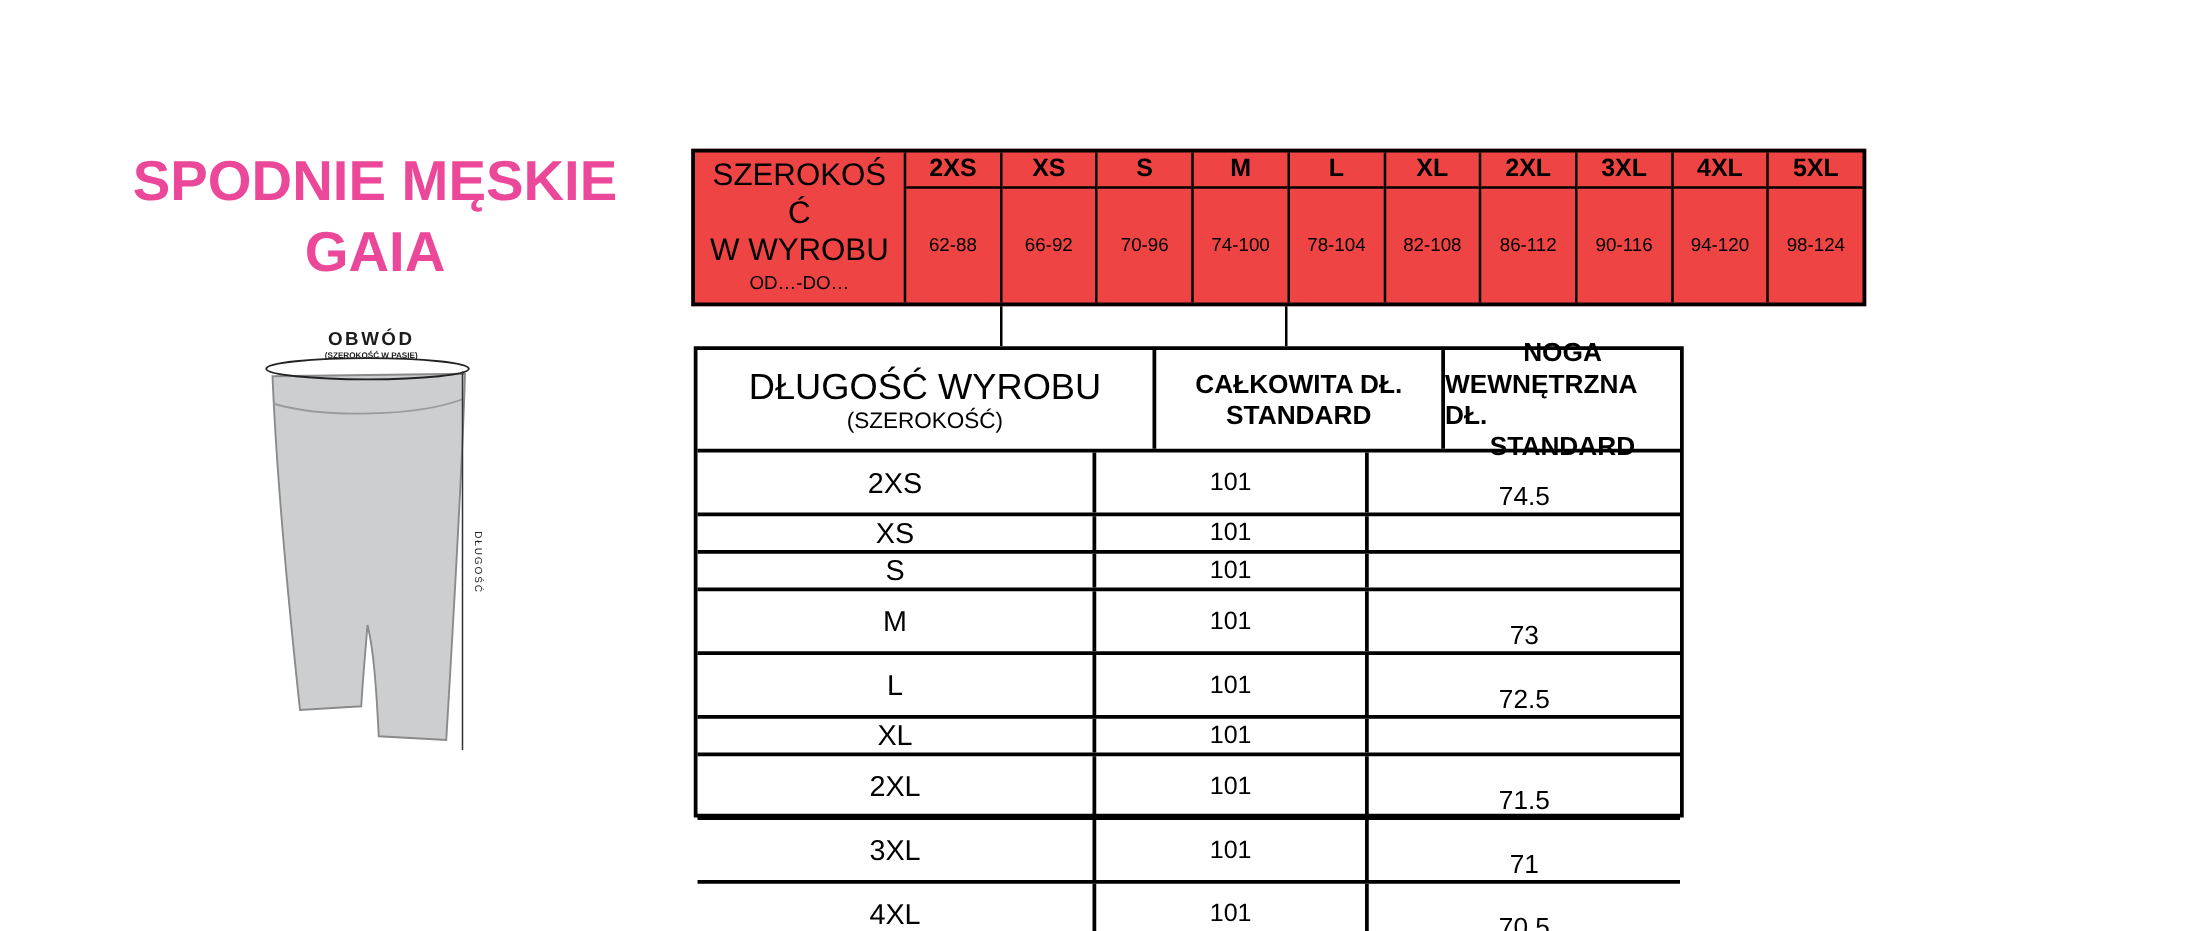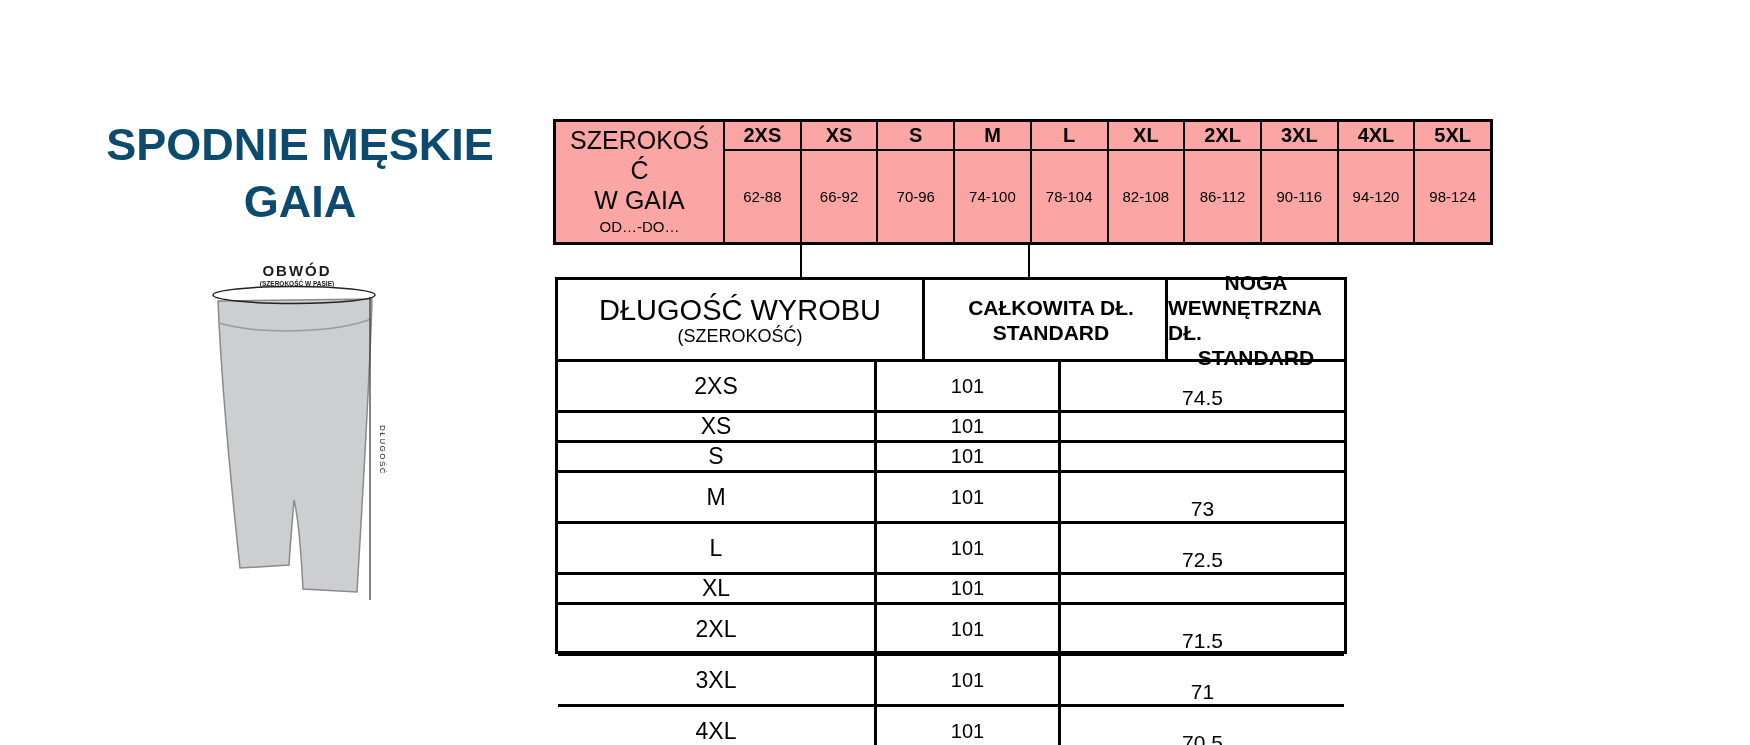--- a/index.html
+++ b/index.html
@@ -2,26 +2,26 @@
 <html><head>
 <meta charset="utf-8">
 <style>
   html,body{margin:0;padding:0;background:#ffffff;}
   .canvas{
     position:relative;width:1750px;height:745px;background:#ffffff;overflow:hidden;
     font-family:"Liberation Sans", sans-serif;color:#000;
   }
   
   .title{position:absolute;left:100px;top:116px;width:400px;text-align:center;
-    font-weight:bold;font-size:45px;line-height:57px;color:#0c4a6e;}
+    font-weight:bold;font-size:45px;line-height:57px;color:#ec4899;}
   
   .diagram{position:absolute;left:200px;top:255px;width:200px;height:360px;}
   
   .table1{position:absolute;left:553px;top:119px;width:940px;height:126px;
-    border:3px solid #000;display:flex;box-sizing:border-box;background:#fca5a5;}
+    border:3px solid #000;display:flex;box-sizing:border-box;background:#ef4444;}
   .t1-col1{width:169px;border-right:2px solid #000;box-sizing:border-box;
     display:flex;flex-direction:column;align-items:center;padding-top:3px;}
   .t1-col1 .big{font-size:25px;line-height:30px;}
   .t1-col1 .sub{font-size:15px;line-height:18px;margin-top:3px;}
   .t1-col{flex:1;display:flex;flex-direction:column;border-right:2px solid #000;box-sizing:border-box;}
   .t1-col:last-child{border-right:none;}
   .t1-size{height:27px;border-bottom:2px solid #000;font-weight:bold;font-size:20px;
     display:flex;align-items:center;justify-content:center;box-sizing:content-box;}
   .t1-range{flex:1;display:flex;align-items:center;justify-content:center;font-size:15px;}
   
@@ -29,29 +29,29 @@
   
   .table2{position:absolute;left:555px;top:277px;width:792px;height:377px;
     border:3px solid #000;display:flex;flex-direction:column;box-sizing:border-box;background:#fff;}
   .t2-head{height:79px;display:flex;border-bottom:3px solid #000;box-sizing:content-box;}
   .t2-h1{width:367px;border-right:3px solid #000;box-sizing:border-box;
     display:flex;flex-direction:column;align-items:center;justify-content:center;}
   .t2-h1 .big{font-size:29px;line-height:32px;}
   .t2-h1 .sub{font-size:18px;line-height:20px;}
   .t2-h2{width:231px;border-right:3px solid #000;box-sizing:border-box;
     display:flex;flex-direction:column;align-items:center;justify-content:center;
-    font-weight:bold;font-size:21px;line-height:25px;margin-left:12px;}
+    font-weight:bold;font-size:21px;line-height:25px;}
   .t2-h3{flex:1;display:flex;flex-direction:column;align-items:center;justify-content:center;
     font-weight:bold;font-size:21px;line-height:25px;}
   .t2-body{flex:1;display:flex;flex-direction:column;}
   .t2-row{flex:1;display:flex;border-bottom:3px solid #000;box-sizing:border-box;}
   .t2-row:last-child{border-bottom:none;}
   .t2-c1{width:319px;border-right:3px solid #000;box-sizing:border-box;
     display:flex;align-items:center;justify-content:center;font-size:23px;}
-  .t2-c2{width:184px;border-right:3px solid #000;box-sizing:border-box;
+  .t2-c2{width:218px;border-right:3px solid #000;box-sizing:border-box;
     display:flex;align-items:center;justify-content:center;font-size:20px;}
   .t2-c3{flex:1;display:flex;align-items:center;justify-content:center;font-size:21px;margin-top:24px;}
 </style>
 </head>
 <body>
 
 <div class="canvas">
 
   <div class="title">
     <div>SPODNIE MĘSKIE</div>
@@ -76,21 +76,21 @@
     <ellipse cx="94" cy="40" rx="81" ry="8.5" fill="none" stroke="#222" stroke-width="1.5"></ellipse>
 
     <line x1="170" y1="42" x2="170" y2="345" stroke="#333" stroke-width="1.2"></line>
     <text transform="rotate(90 180 195)" x="180" y="195" text-anchor="middle" font-size="8" letter-spacing="1.5" fill="#222">DŁUGOŚĆ</text>
   </svg>
 
   <div class="table1">
     <div class="t1-col1">
       <div class="big">SZEROKOŚ</div>
       <div class="big">Ć</div>
-      <div class="big">W GAIA</div>
+      <div class="big">W WYROBU</div>
       <div class="sub">OD…-DO…</div>
     </div>
     <div class="t1-col">
       <div class="t1-size">2XS</div>
       <div class="t1-range">62-88</div>
     </div>
     <div class="t1-col">
       <div class="t1-size">XS</div>
       <div class="t1-range">66-92</div>
     </div>

